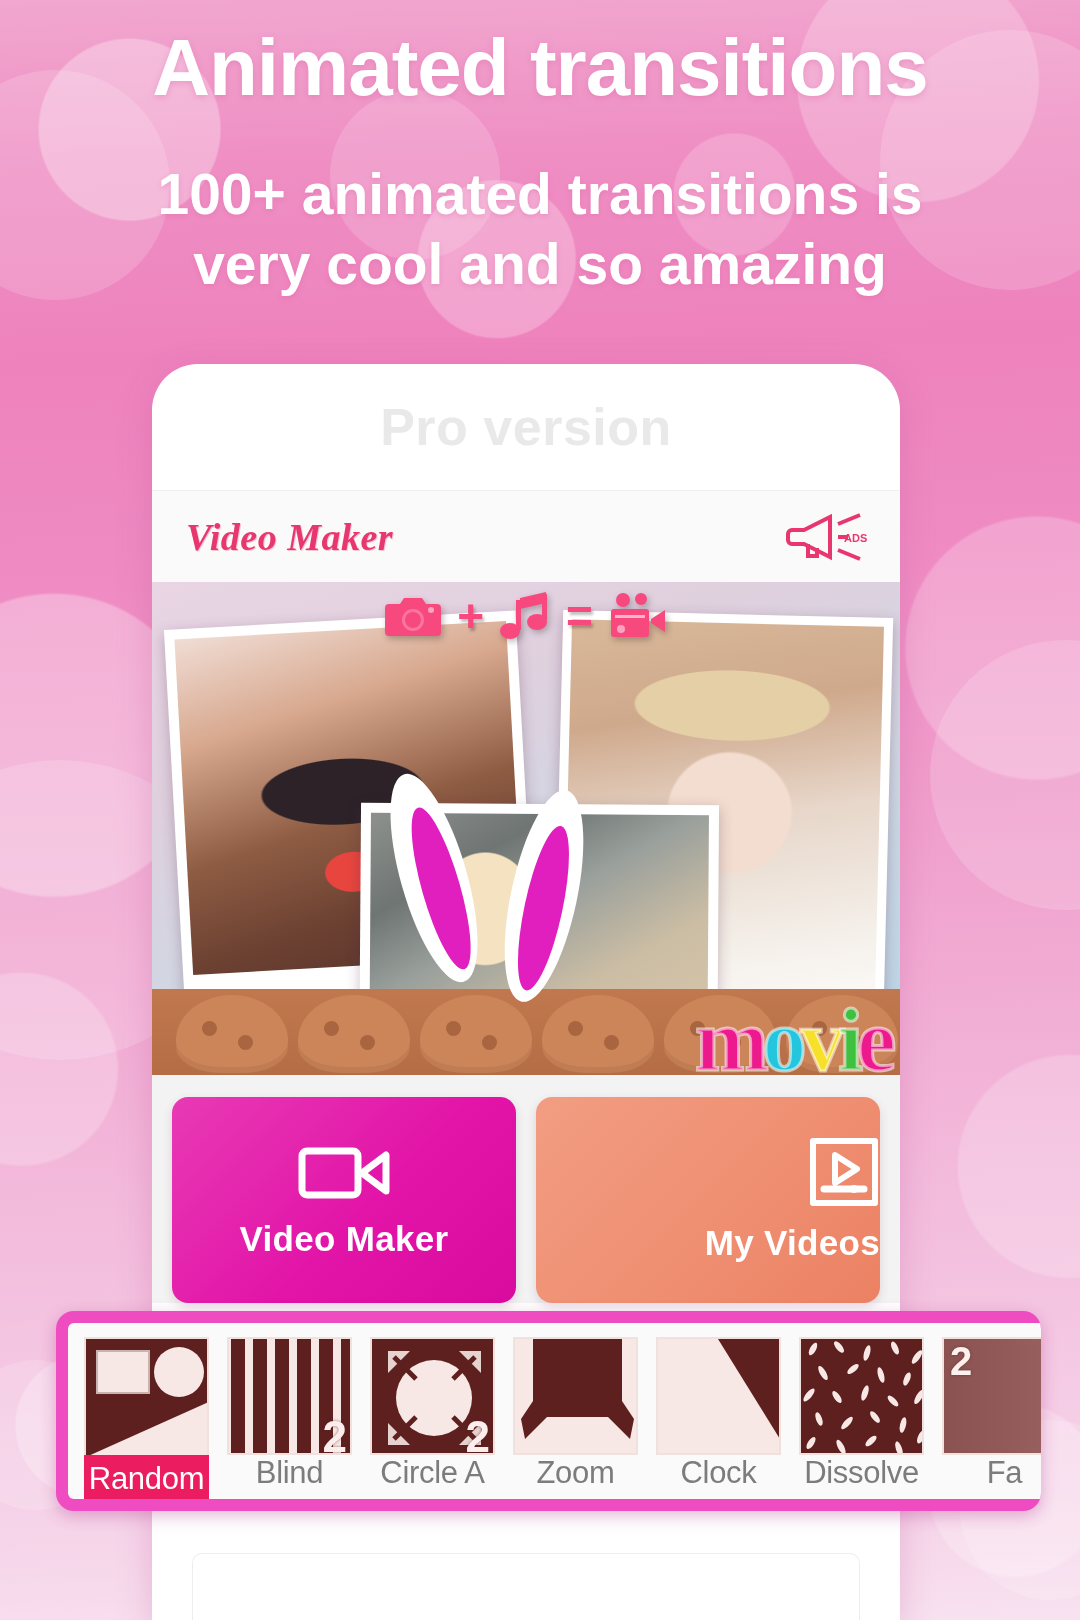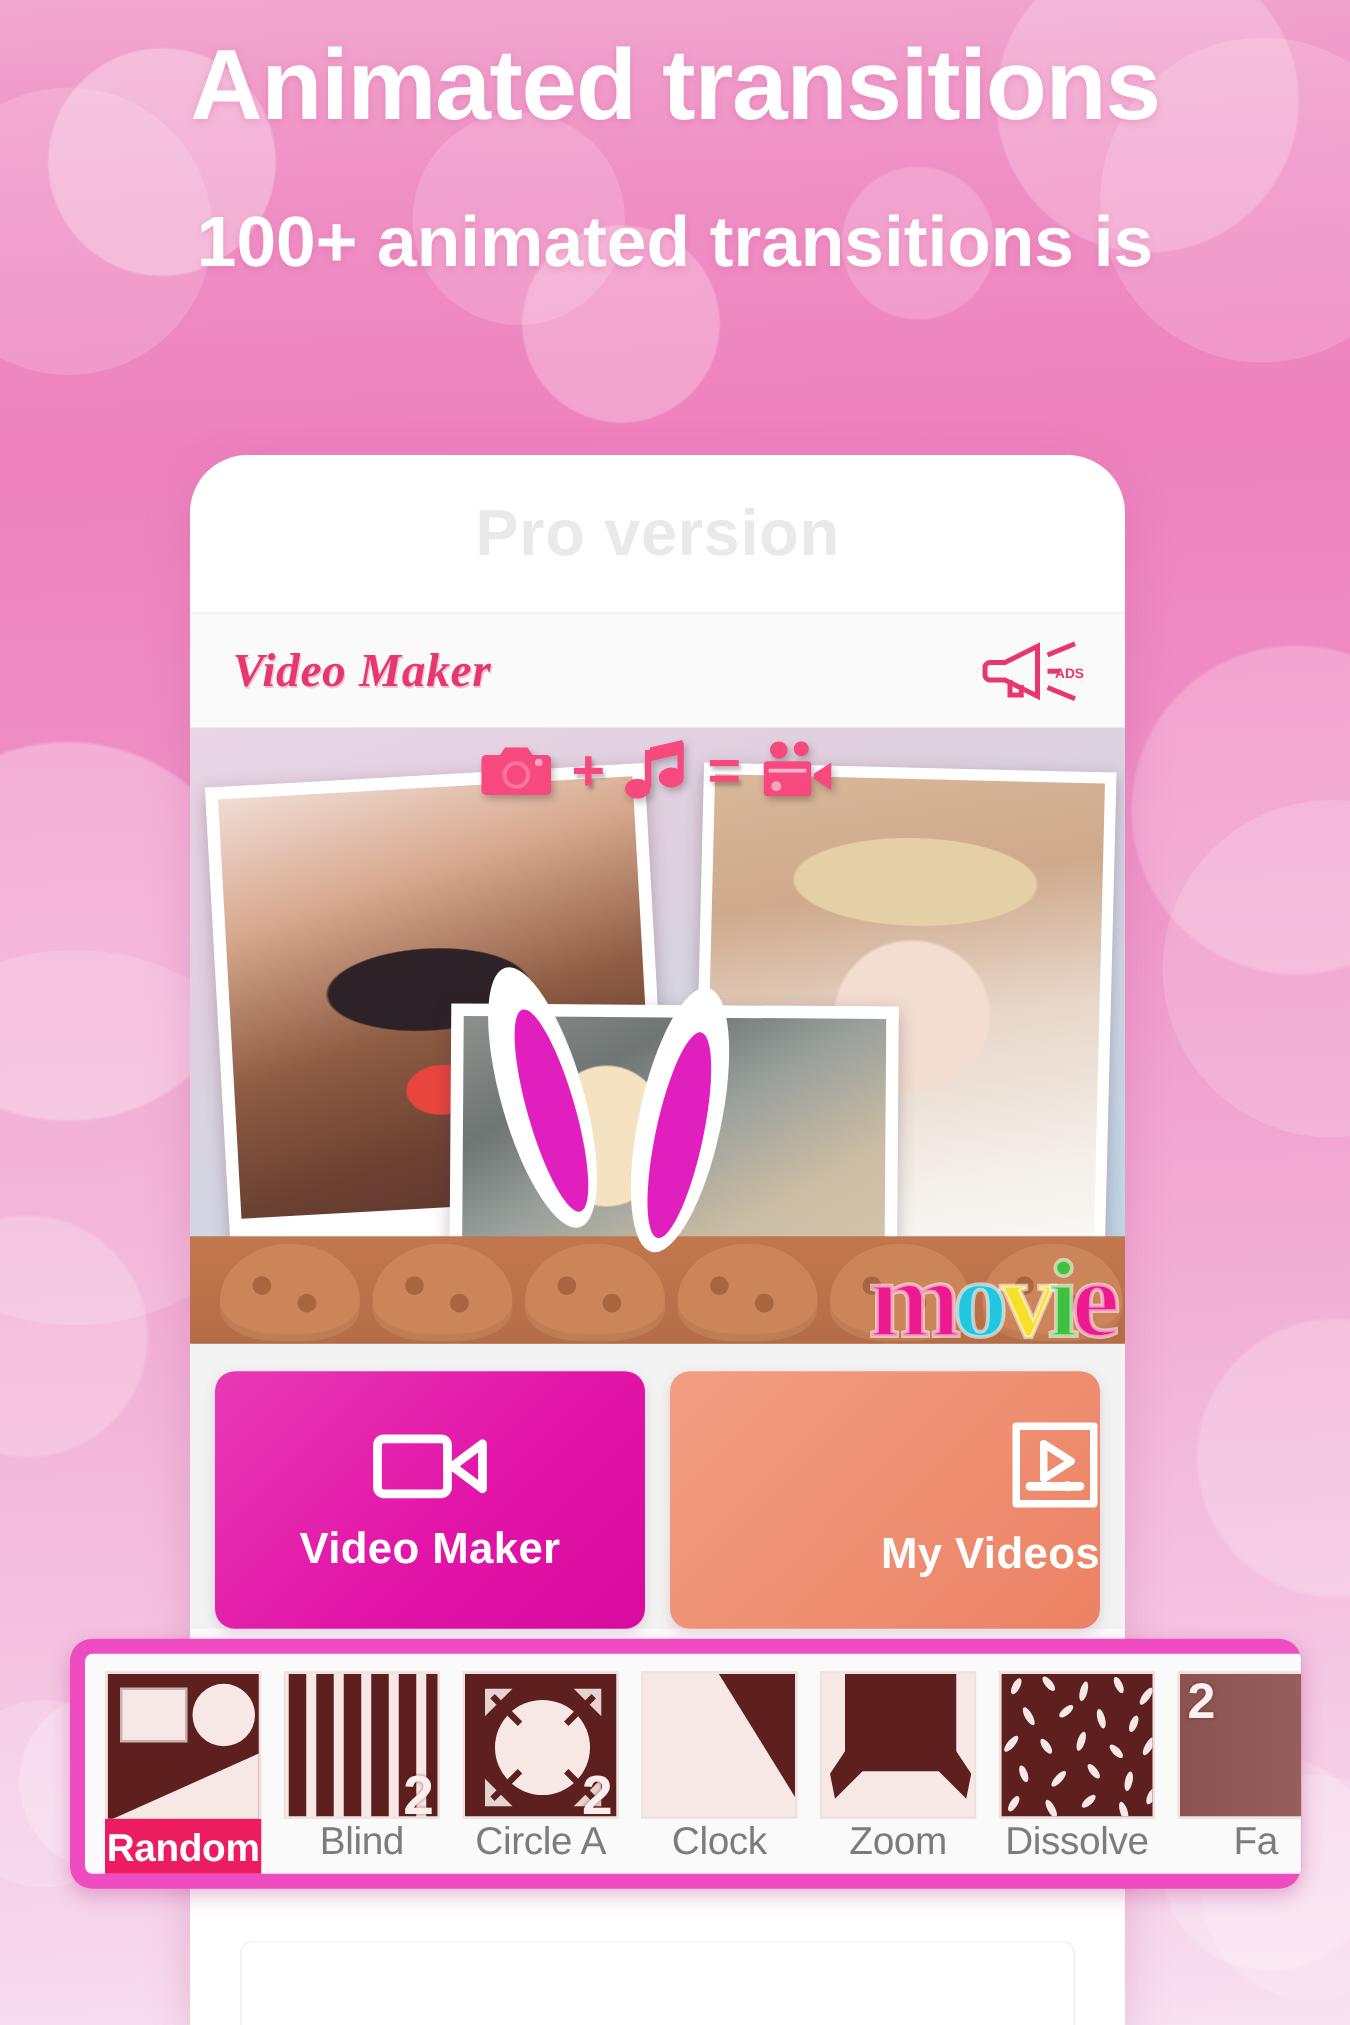--- a/index.html
+++ b/index.html
@@ -126,21 +126,21 @@
   }
   .strip-inner { background:#fafafa; height:100%; border-radius:6px 0 0 6px;
     display:flex; align-items:flex-start; gap:18px; padding:14px 0 0 16px; overflow:hidden; }
   .tr { width:125px; flex:0 0 125px; }
   .tr-thumb { position:relative; width:125px; height:118px; border:2px solid #f0e0de;
     background:#fceeec; overflow:hidden; }
   .tr-badge { position:absolute; right:3px; bottom:-6px; font-size:44px; font-weight:700;
     color:#fbeeed; line-height:1; text-shadow:0 0 3px rgba(90,30,30,.6); }
   .tr-badge.dark { color:#fdf1ef; right:auto; left:6px; top:2px; bottom:auto; font-size:40px; }
   .tr-label { text-align:center; font-size:31px; color:#7c7c7c; padding-top:0; letter-spacing:-.3px; }
-  .tr.active .tr-label { background:#ec1c60; color:#ffffff; font-weight:700; padding:6px 0 8px; }
+  .tr.active .tr-label { background:#ec1c60; color:#ffffff; font-weight:400; padding:6px 0 8px; }
   .tr.active .tr-thumb { border-bottom:none; }
 
   
   .bottom-card { position:absolute; left:192px; top:1553px; width:668px; height:70px;
     background:#ffffff; border-radius:10px 10px 0 0; border:1px solid #ededed; border-bottom:none; z-index:7; }
 </style>
 </head>
 <body>
 
 <div class="bokeh" style="left:-60px;top:70px;width:230px;height:230px;"></div>
@@ -148,20 +148,21 @@
 <div class="bokeh" style="left:880px;top:30px;width:260px;height:260px;"></div>
 <div class="bokeh" style="left:-110px;top:760px;width:340px;height:300px;"></div>
 <div class="bokeh" style="left:930px;top:640px;width:270px;height:270px;"></div>
 <div class="bokeh" style="left:-40px;top:1360px;width:150px;height:150px;"></div>
 <div class="bokeh" style="left:960px;top:1420px;width:180px;height:180px;"></div>
 
 <div class="headline-wrap">
   <div class="h1">Animated transitions</div>
   <div class="h2">
     <div>100+ animated transitions is</div>
+    <div>very cool and so amazing</div>
   </div>
 </div>
 
 <div class="phone">
 
   <div class="pro-version">Pro version</div>
 
   <div class="appbar">
     <div class="brand">Video Maker</div>
     <div class="ads-icon">
@@ -316,38 +317,38 @@
         </svg>
         <span class="tr-badge">2</span>
       </div>
       <div class="tr-label">Circle A</div>
     </div>
 
     <div class="tr">
       <div class="tr-thumb">
         <svg viewBox="0 0 125 118" width="125" height="118">
           <rect width="125" height="118" fill="#f7e8e5"></rect>
-          <path d="M60 0 H125 V105 Z" fill="#5e201f"></path>
-        </svg>
-      </div>
-      <div class="tr-label">Clock</div>
-    </div>
-
-    <div class="tr">
-      <div class="tr-thumb">
-        <svg viewBox="0 0 125 118" width="125" height="118">
-          <rect width="125" height="118" fill="#f7e8e5"></rect>
           <rect x="18" y="0" width="89" height="78" fill="#5e201f"></rect>
           <g fill="#5e201f">
               <path d="M10 100 L34 76 L22 72 L38 60 L22 56 L6 80 Z"></path>
               <path d="M115 100 L91 76 L103 72 L87 60 L103 56 L119 80 Z"></path>
             </g>
         </svg>
       </div>
       <div class="tr-label">Zoom</div>
+    </div>
+
+    <div class="tr">
+      <div class="tr-thumb">
+        <svg viewBox="0 0 125 118" width="125" height="118">
+          <rect width="125" height="118" fill="#f7e8e5"></rect>
+          <path d="M60 0 H125 V105 Z" fill="#5e201f"></path>
+        </svg>
+      </div>
+      <div class="tr-label">Clock</div>
     </div>
 
     <div class="tr">
       <div class="tr-thumb">
         <svg viewBox="0 0 125 118" width="125" height="118">
           <rect width="125" height="118" fill="#5e201f"></rect>
           <g fill="#f7e8e5">
             <ellipse cx="12" cy="10" rx="3" ry="7" transform="rotate(28 12 10)"></ellipse>
             <ellipse cx="38" cy="8" rx="3" ry="7" transform="rotate(-40 38 8)"></ellipse>
             <ellipse cx="66" cy="14" rx="3" ry="8" transform="rotate(15 66 14)"></ellipse>

